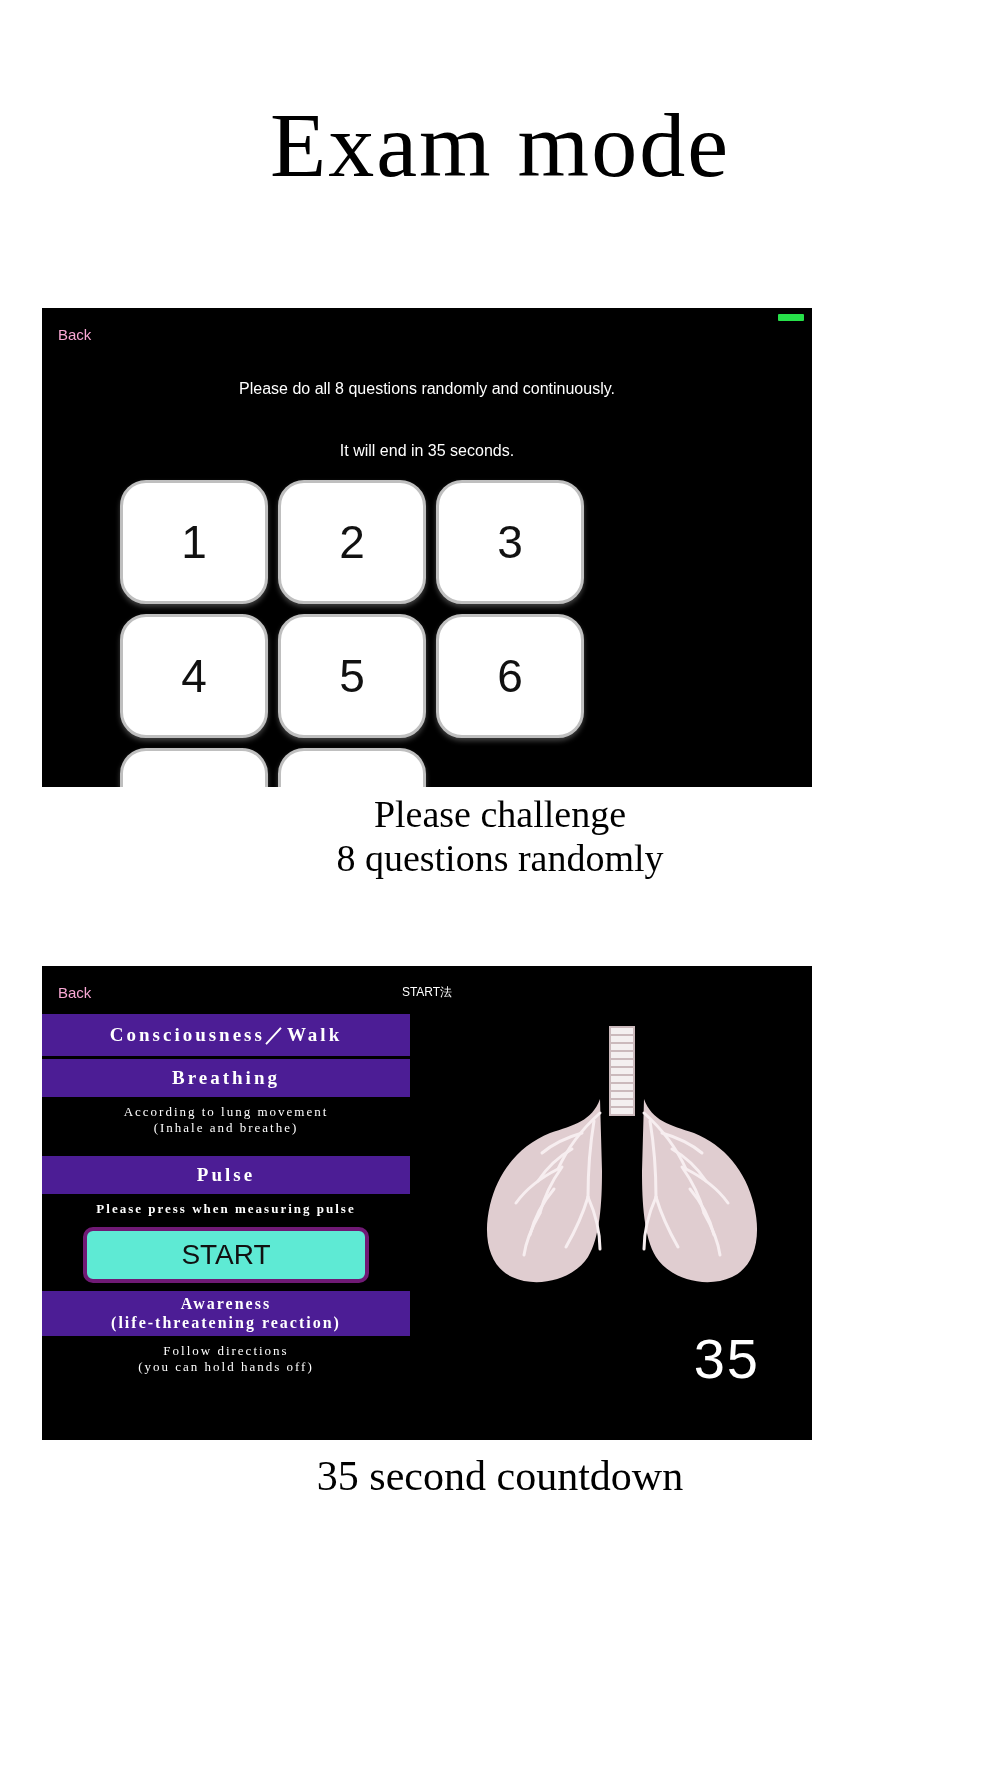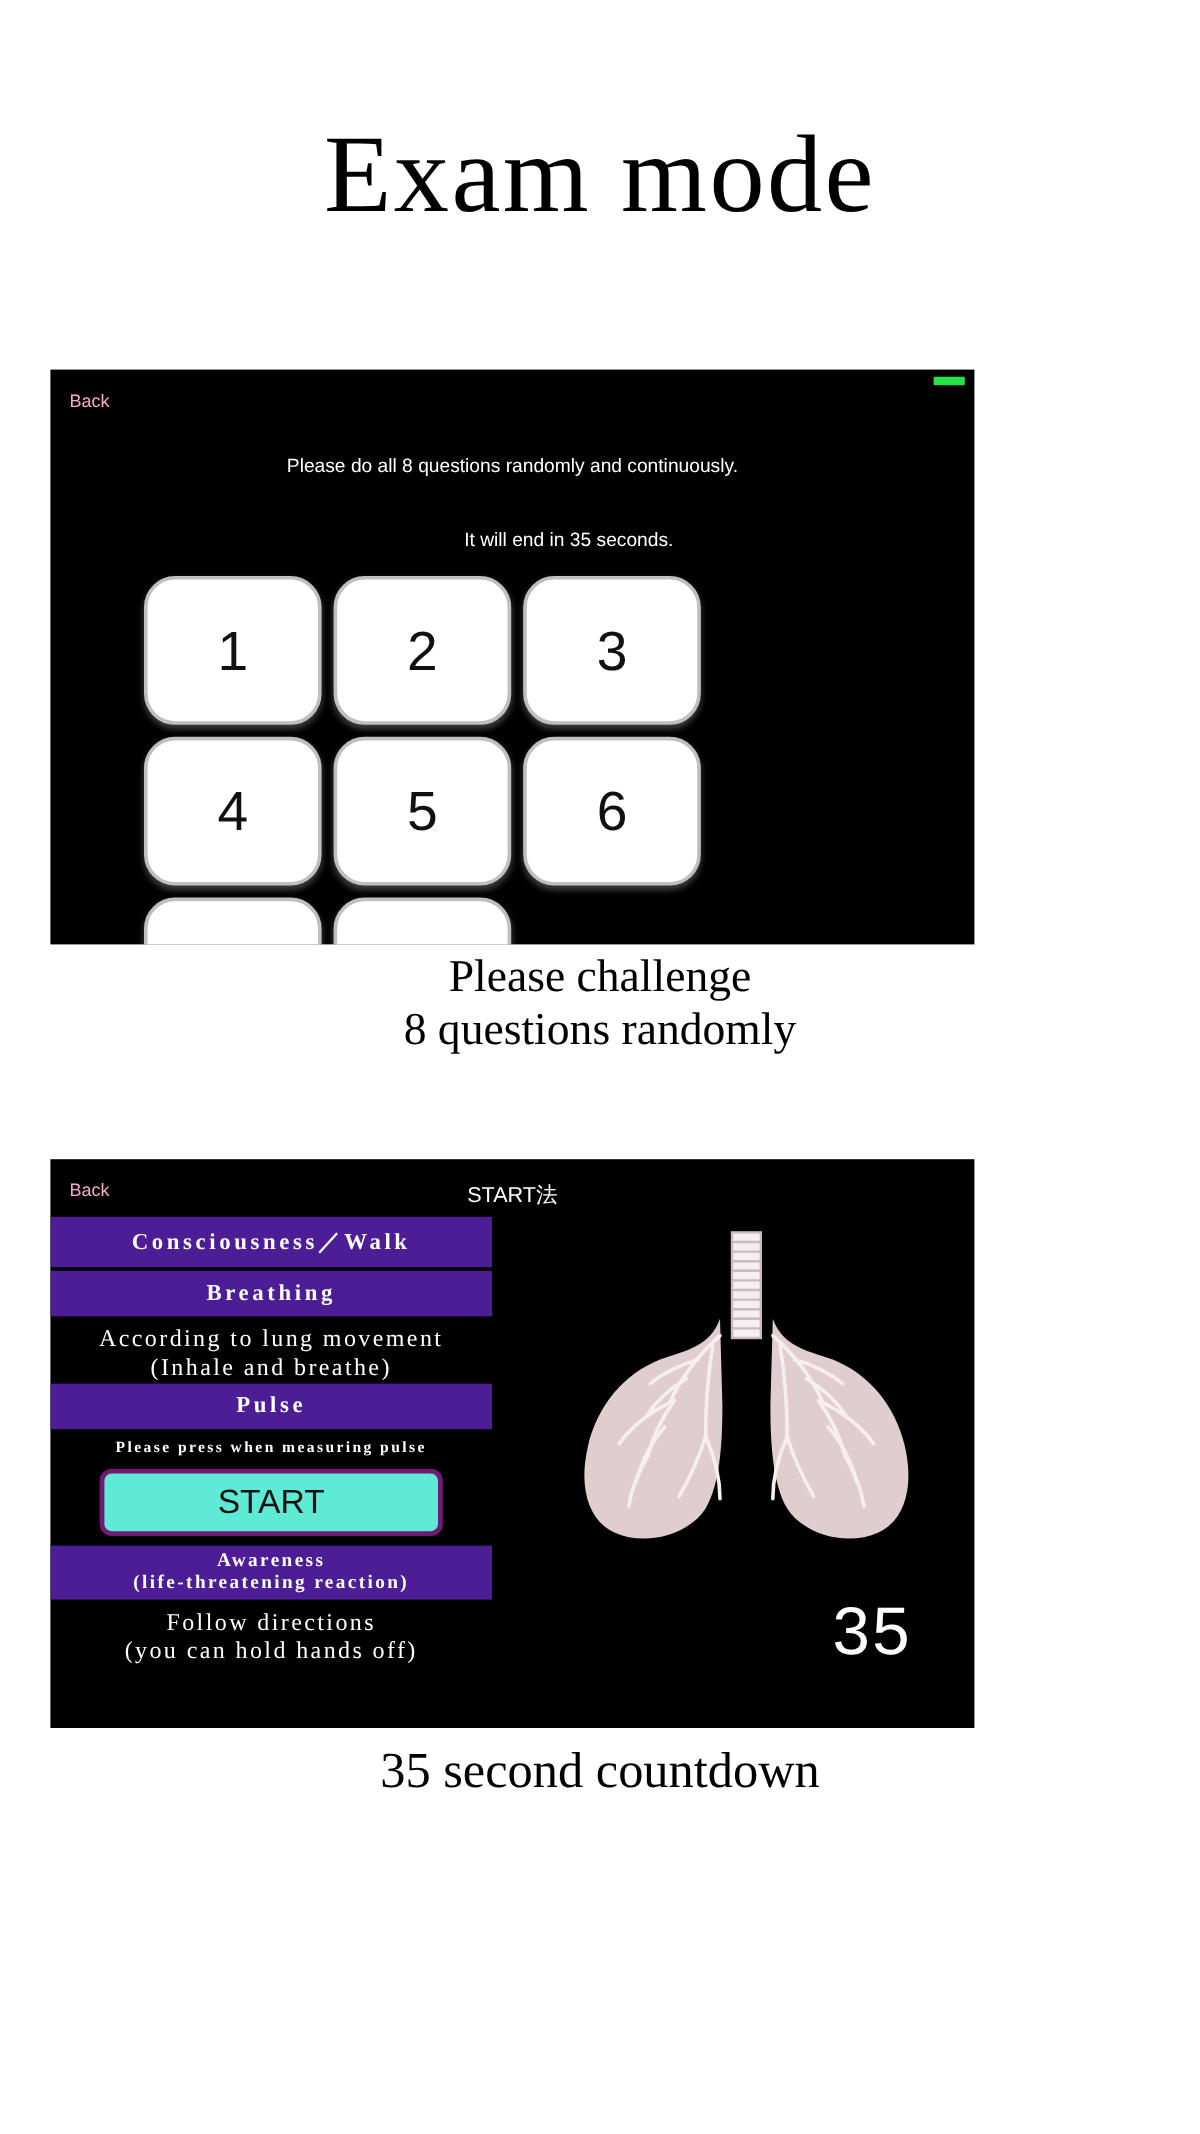--- a/index.html
+++ b/index.html
@@ -70,21 +70,21 @@
   
   .instruction {
     position: absolute;
     width: 100%;
     text-align: center;
     color: #ffffff;
     font-size: 16px;
     font-family: "Liberation Sans", sans-serif;
   }
   #instruction-1 { top: 72px; }
-  #instruction-2 { top: 134px; padding-left: 47px; }
+  #instruction-2 { top: 134px; }
 
   .number-grid {
     position: absolute;
     left: 78px;
     top: 172px;
     width: 616px;
     display: flex;
     flex-wrap: wrap;
     gap: 10px 10px;
   }
@@ -118,21 +118,21 @@
   #caption-two { top: 1452px; font-size: 42px; }
 
   
   .start-title {
     position: absolute;
     top: 18px;
     left: 0;
     width: 100%;
     text-align: center;
     color: #ffffff;
-    font-size: 18px;
+    font-size: 12px;
     font-family: "Liberation Sans", sans-serif;
   }
 
   .left-col {
     position: absolute;
     left: 0;
     top: 48px;
     width: 368px;
   }
 
@@ -155,24 +155,24 @@
   }
   .white-row {
     color: #ffffff;
     text-align: center;
     font-family: "Liberation Serif", serif;
     letter-spacing: 4px;
     font-size: 22px;
     padding: 6px 0 8px;
   }
   .white-row.small {
-    font-size: 20px;
+    font-size: 13px;
     letter-spacing: 2px;
     line-height: 1.2;
-    padding: 4px 0 1px;
+    padding: 4px 0 21px;
   }
   .white-row.tiny {
     font-size: 13px;
     letter-spacing: 2px;
     font-weight: bold;
     padding: 4px 0 6px;
   }
 
   .start-button {
     display: block;

